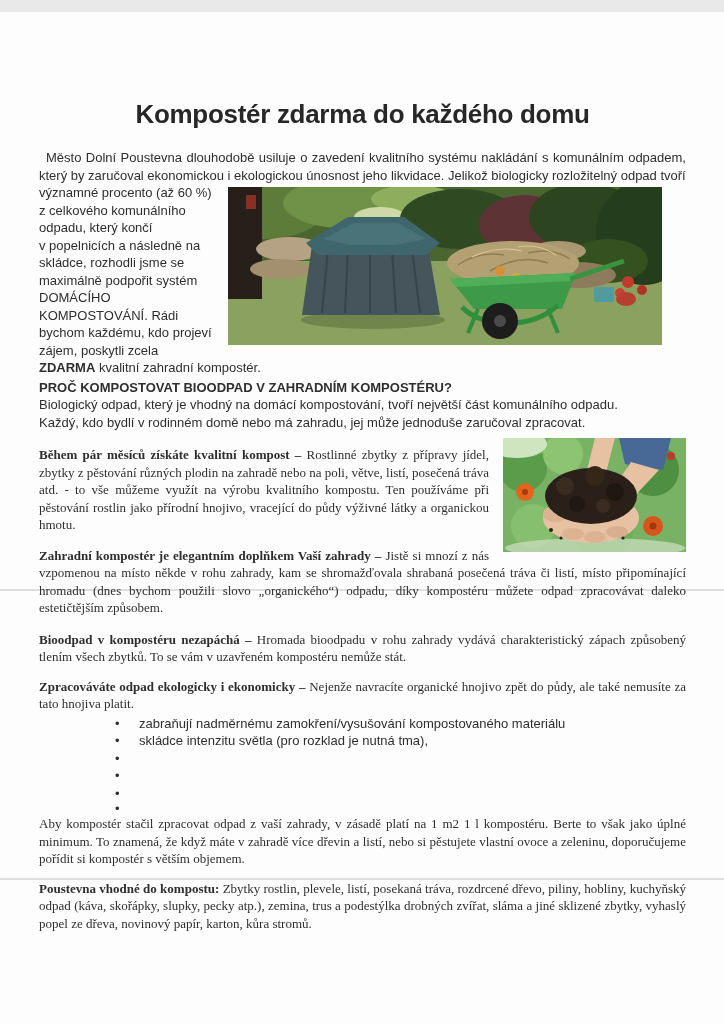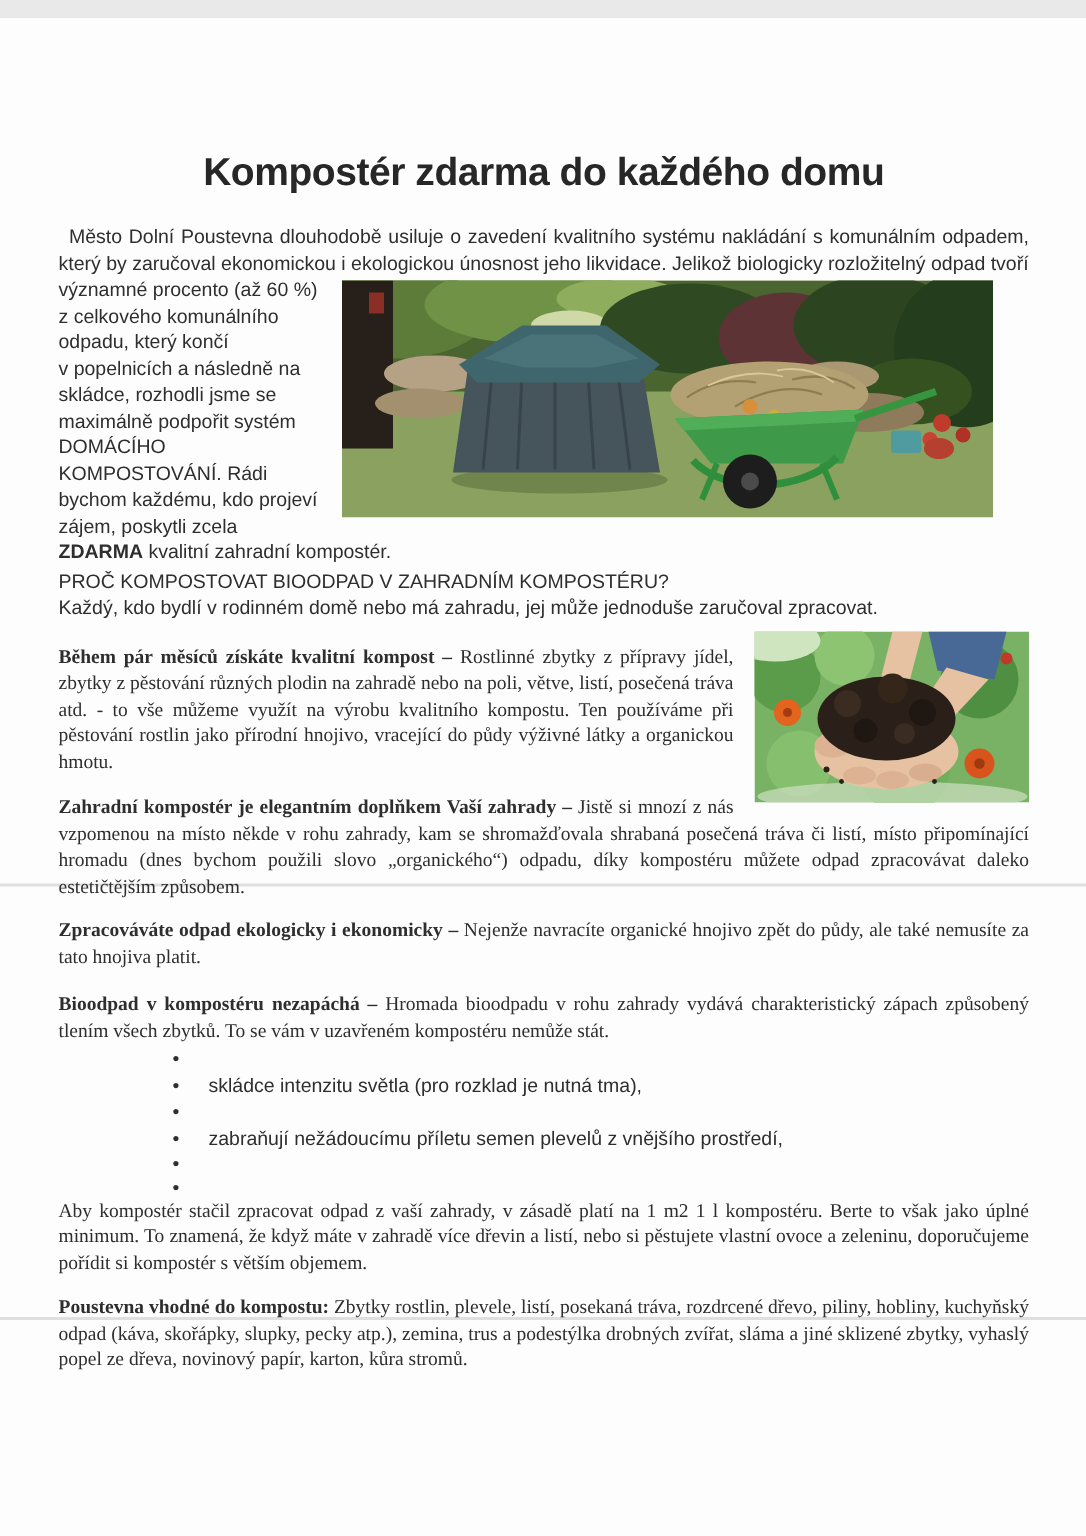--- a/index.html
+++ b/index.html
@@ -9,21 +9,21 @@
     font-family:"Liberation Sans", sans-serif;
     color:#2e2e2e;font-size:13px;line-height:17.5px;
   }
   .content{position:absolute;left:39px;top:0;width:647px;padding-top:86px;}
   h1.title{margin:0;font-size:26px;line-height:32px;text-align:center;font-weight:bold;color:#272727;letter-spacing:-0.3px;}
   p{margin:0;}
   .intro-full{margin-top:19px;text-align:justify;text-indent:7px;}
   .wrap-row{overflow:visible;}
   .garden-photo{float:right;width:434px;height:158px;margin:3px 24px 8px 12px;}
   .intro-wrap{text-align:left;}
-  .sec-heading{font-weight:normal;margin-top:2px;}
+  .sec-heading{font-weight:bold;margin-top:2px;}
   .plainline{text-align:left;}
   .wrap-row2{margin-top:15px;}
   .hands-photo{float:right;width:183px;height:114px;margin:-8px 0 6px 14px;}
   .just{text-align:justify;font-family:Liberation Serif, serif;}
   .mt13{margin-top:13px;}
   .mt14{margin-top:14px;}
   .mt12{margin-top:12px;}
   .bullet-list{margin-top:2px;}
   .bullet-item{position:relative;padding-left:100px;min-height:17.5px;text-align:left;}
   .bullet-item .dot{position:absolute;left:76px;top:0;}
@@ -105,20 +105,21 @@
           <line x1="320" y1="122" x2="330" y2="146" stroke="#2f8f3c" stroke-width="4"></line>
           <circle cx="272" cy="134" r="18" fill="#1d1d1d"></circle>
           <circle cx="272" cy="134" r="6" fill="#4b4b4b"></circle>
         </svg>
       </div>
       <p class="intro-wrap"><span>významné procento (až 60 %) z&nbsp;celkového komunálního odpadu, který končí v&nbsp;popelnicích a následně na skládce, rozhodli jsme se maximálně podpořit systém DOMÁCÍHO KOMPOSTOVÁNÍ. Rádi bychom každému, kdo projeví zájem, poskytli zcela </span><strong>ZDARMA</strong><span> kvalitní zahradní kompostér.</span></p>
     </div>
 
     <div class="section">
       <div class="sec-heading">PROČ KOMPOSTOVAT BIOODPAD V ZAHRADNÍM KOMPOSTÉRU?</div>
+      <div class="plainline">Biologický odpad, který je vhodný na domácí kompostování, tvoří největší část komunálního odpadu.</div>
       <div class="plainline">Každý, kdo bydlí v rodinném domě nebo má zahradu, jej může jednoduše zaručoval zpracovat.</div>
     </div>
 
     <div class="wrap-row2">
       <div class="hands-photo">
         <svg viewBox="0 0 183 114" width="183" height="114" preserveAspectRatio="none">
           <rect width="183" height="114" fill="#79b264"></rect>
           <circle cx="20" cy="30" r="24" fill="#5a9c4a"></circle>
           <circle cx="60" cy="16" r="20" fill="#8cc472"></circle>
           <circle cx="150" cy="32" r="26" fill="#4f8f41"></circle>
@@ -147,30 +148,30 @@
           <circle cx="22" cy="54" r="3" fill="#a33c10"></circle>
           <circle cx="150" cy="88" r="10" fill="#d9531c"></circle>
           <circle cx="150" cy="88" r="3.5" fill="#9c3a0e"></circle>
           <circle cx="168" cy="18" r="4" fill="#c0392b"></circle>
         </svg>
       </div>
       <p class="just"><strong>Během pár měsíců získáte kvalitní kompost – </strong><span>Rostlinné zbytky z přípravy jídel, zbytky z pěstování různých plodin na zahradě nebo na poli, větve, listí, posečená tráva atd. - to vše můžeme využít na výrobu kvalitního kompostu. Ten používáme při pěstování rostlin jako přírodní hnojivo, vracející do půdy výživné látky a organickou hmotu.</span></p>
       <p class="just mt13"><strong>Zahradní kompostér je elegantním doplňkem Vaší zahrady – </strong><span>Jistě si mnozí z&nbsp;nás vzpomenou na místo někde v&nbsp;rohu zahrady, kam se shromažďovala shrabaná posečená tráva či listí, místo připomínající hromadu (dnes bychom použili slovo „organického“) odpadu, díky kompostéru můžete odpad zpracovávat daleko estetičtějším způsobem.</span></p>
     </div>
 
+    <p class="just mt14"><strong>Bioodpad v&nbsp;kompostéru nezapáchá – </strong><span>Hromada bioodpadu v&nbsp;rohu zahrady vydává charakteristický zápach způsobený tlením všech zbytků. To se vám v uzavřeném kompostéru nemůže stát.</span></p>
+
     <p class="just mt12"><strong>Zpracováváte odpad ekologicky i ekonomicky – </strong><span>Nejenže navracíte organické hnojivo zpět do půdy, ale také nemusíte za tato hnojiva platit.</span></p>
-
-    <p class="just mt14"><strong>Bioodpad v&nbsp;kompostéru nezapáchá – </strong><span>Hromada bioodpadu v&nbsp;rohu zahrady vydává charakteristický zápach způsobený tlením všech zbytků. To se vám v uzavřeném kompostéru nemůže stát.</span></p>
 
 
     <div class="bullet-list">
-      <div class="bullet-item"><span class="dot">•</span></div>
+      <div class="bullet-item"><span class="dot">•</span><span class="bullet-text">zabraňují nadměrnému zamokření/vysušování kompostovaného materiálu</span></div>
       <div class="bullet-item"><span class="dot">•</span><span class="bullet-text">skládce intenzitu světla (pro rozklad je nutná tma),</span></div>
       <div class="bullet-item"><span class="dot">•</span></div>
-      <div class="bullet-item"><span class="dot">•</span><span class="bullet-text">zabraňují nežádoucímu příletu semen plevelů z vnějšího prostředí,</span></div>
+      <div class="bullet-item"><span class="dot">•</span></div>
       <div class="bullet-item"><span class="dot">•</span></div>
       <div class="bullet-item empty"><span class="dot">•</span><span class="bullet-text"></span></div>
     </div>
 
     <p class="just">Aby kompostér stačil zpracovat odpad z vaší zahrady, v&nbsp;zásadě platí na 1 m2 1 l kompostéru. Berte to však jako úplné minimum. To znamená, že když máte v zahradě více dřevin a listí, nebo si pěstujete vlastní ovoce a zeleninu, doporučujeme pořídit si kompostér s větším objemem.</p>
 
     <p class="just mt12"><strong>Poustevna vhodné do kompostu: </strong><span>Zbytky rostlin, plevele, listí, posekaná tráva, rozdrcené dřevo, piliny, hobliny, kuchyňský odpad (káva, skořápky, slupky, pecky atp.), zemina, trus a podestýlka drobných zvířat, sláma a jiné sklizené zbytky, vyhaslý popel ze dřeva, novinový papír, karton, kůra stromů.</span></p>
 
   </div>
 </div>

